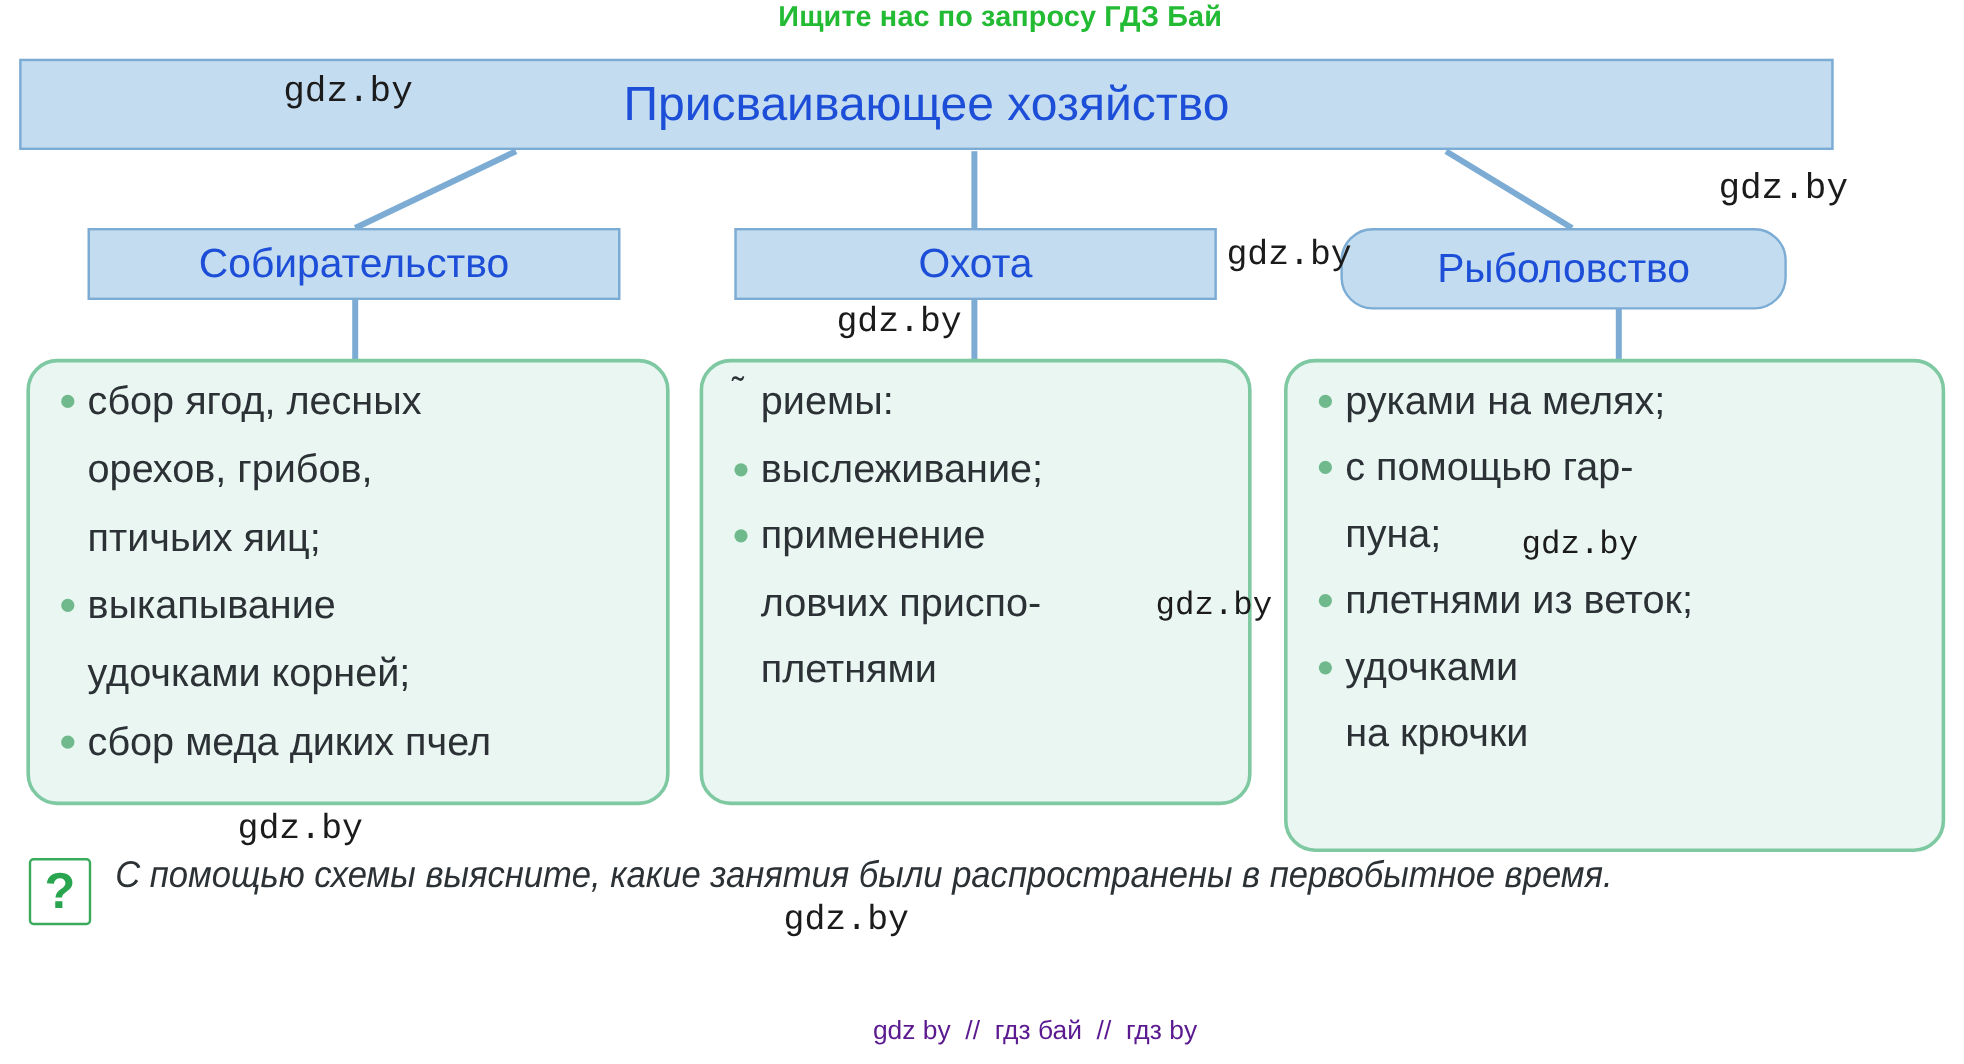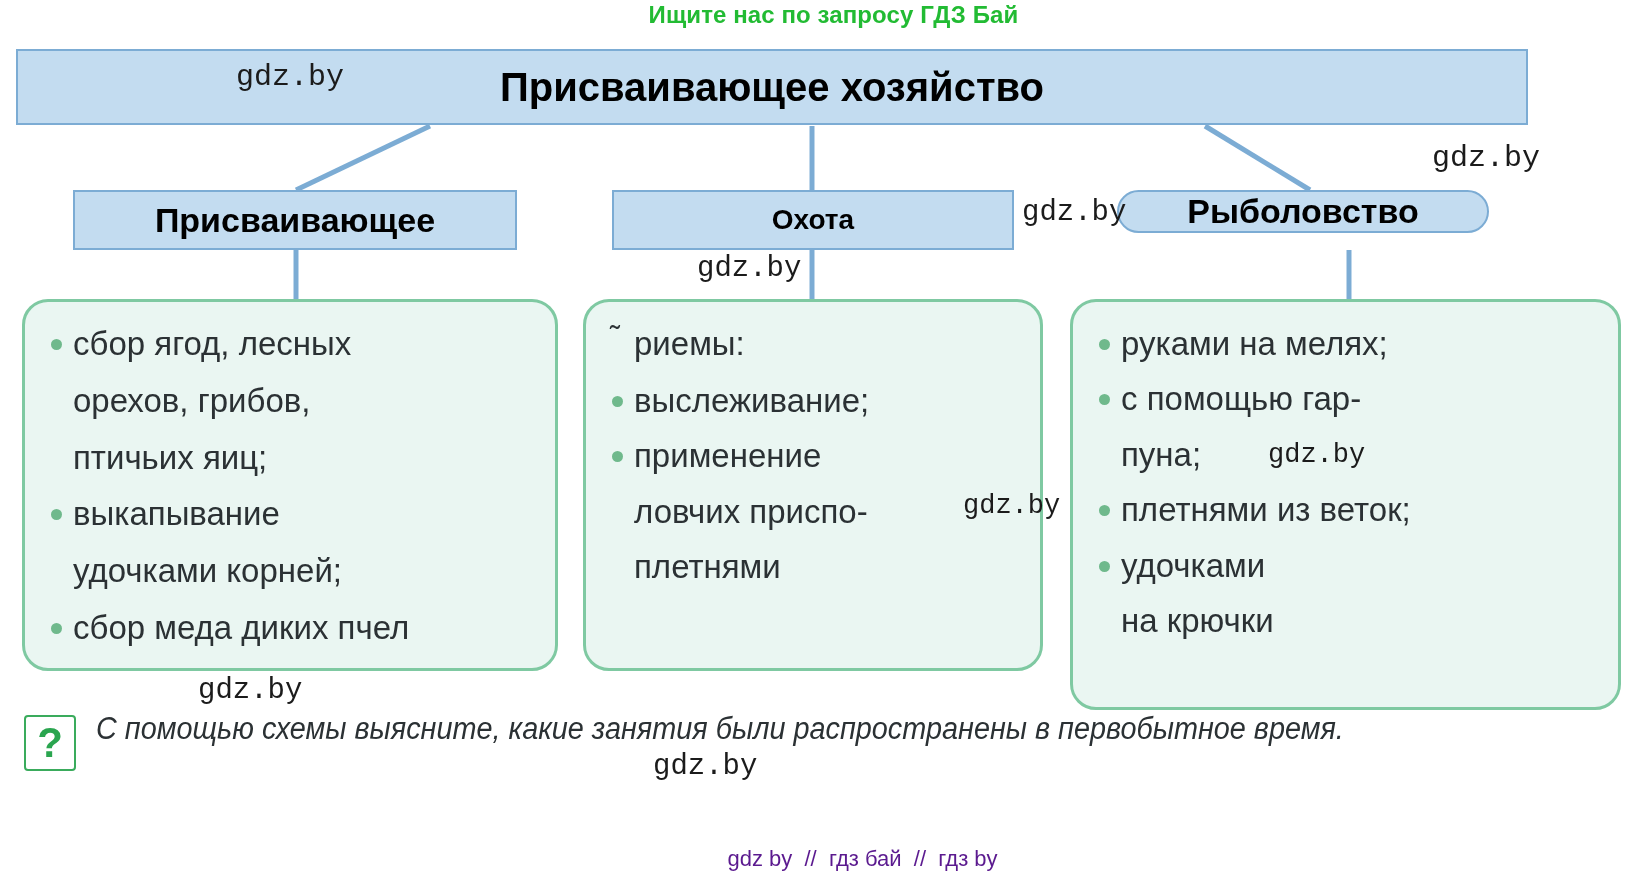--- a/index.html
+++ b/index.html
@@ -36,49 +36,49 @@
 
   
   .blue-box {
     position: absolute;
     background: #c3dcf0;
     border: 2px solid #7cacd4;
     box-sizing: border-box;
     display: flex;
     align-items: center;
     justify-content: center;
-    color: #000000;
-    font-weight: bold;
+    color: #1d4ed8;
+    font-weight: normal;
   }
   #root-box {
     left: 16px;
     top: 49px;
     width: 1512px;
     height: 76px;
     font-size: 40px;
   }
   #box-gather {
     left: 73px;
     top: 190px;
     width: 444px;
     height: 60px;
     font-size: 34px;
   }
   #box-hunt {
     left: 612px;
     top: 190px;
     width: 402px;
     height: 60px;
-    font-size: 28px;
+    font-size: 34px;
   }
   #box-fish {
     left: 1117px;
     top: 190px;
     width: 372px;
-    height: 43px;
+    height: 68px;
     font-size: 34px;
     border-radius: 27px;
   }
 
   
   #connectors {
     position: absolute;
     left: 0;
     top: 0;
     width: 1637px;
@@ -86,21 +86,21 @@
     pointer-events: none;
   }
 
   
   .green-card {
     position: absolute;
     background: #eaf6f2;
     border: 3px solid #7fc9a2;
     border-radius: 26px;
     box-sizing: border-box;
-    padding: 14px 10px 14px 14px;
+    padding: 4px 10px 14px 14px;
   }
   #card-gather { left: 22px;   top: 299px; width: 536px; height: 372px; }
   #card-hunt   { left: 583px;  top: 299px; width: 460px; height: 372px; }
   #card-fish   { left: 1070px; top: 299px; width: 551px; height: 411px; }
 
   .card-list {
     margin: 0;
     padding: 0;
     list-style: none;
   }
@@ -211,21 +211,21 @@
     <line x1="812" y1="250" x2="812" y2="300" stroke="#7cacd4" stroke-width="5"></line>
 
     <line x1="1349" y1="250" x2="1349" y2="300" stroke="#7cacd4" stroke-width="5"></line>
   </svg>
 
   <div class="blue-box" id="root-box">
     <span>Присваивающее хозяйство</span>
   </div>
 
   <div class="blue-box" id="box-gather">
-    <span>Присваивающее</span>
+    <span>Собирательство</span>
   </div>
   <div class="blue-box" id="box-hunt">
     <span>Охота</span>
   </div>
   <div class="blue-box" id="box-fish">
     <span>Рыболовство</span>
   </div>
 
   <div class="green-card" id="card-gather">
     <ul class="card-list">

